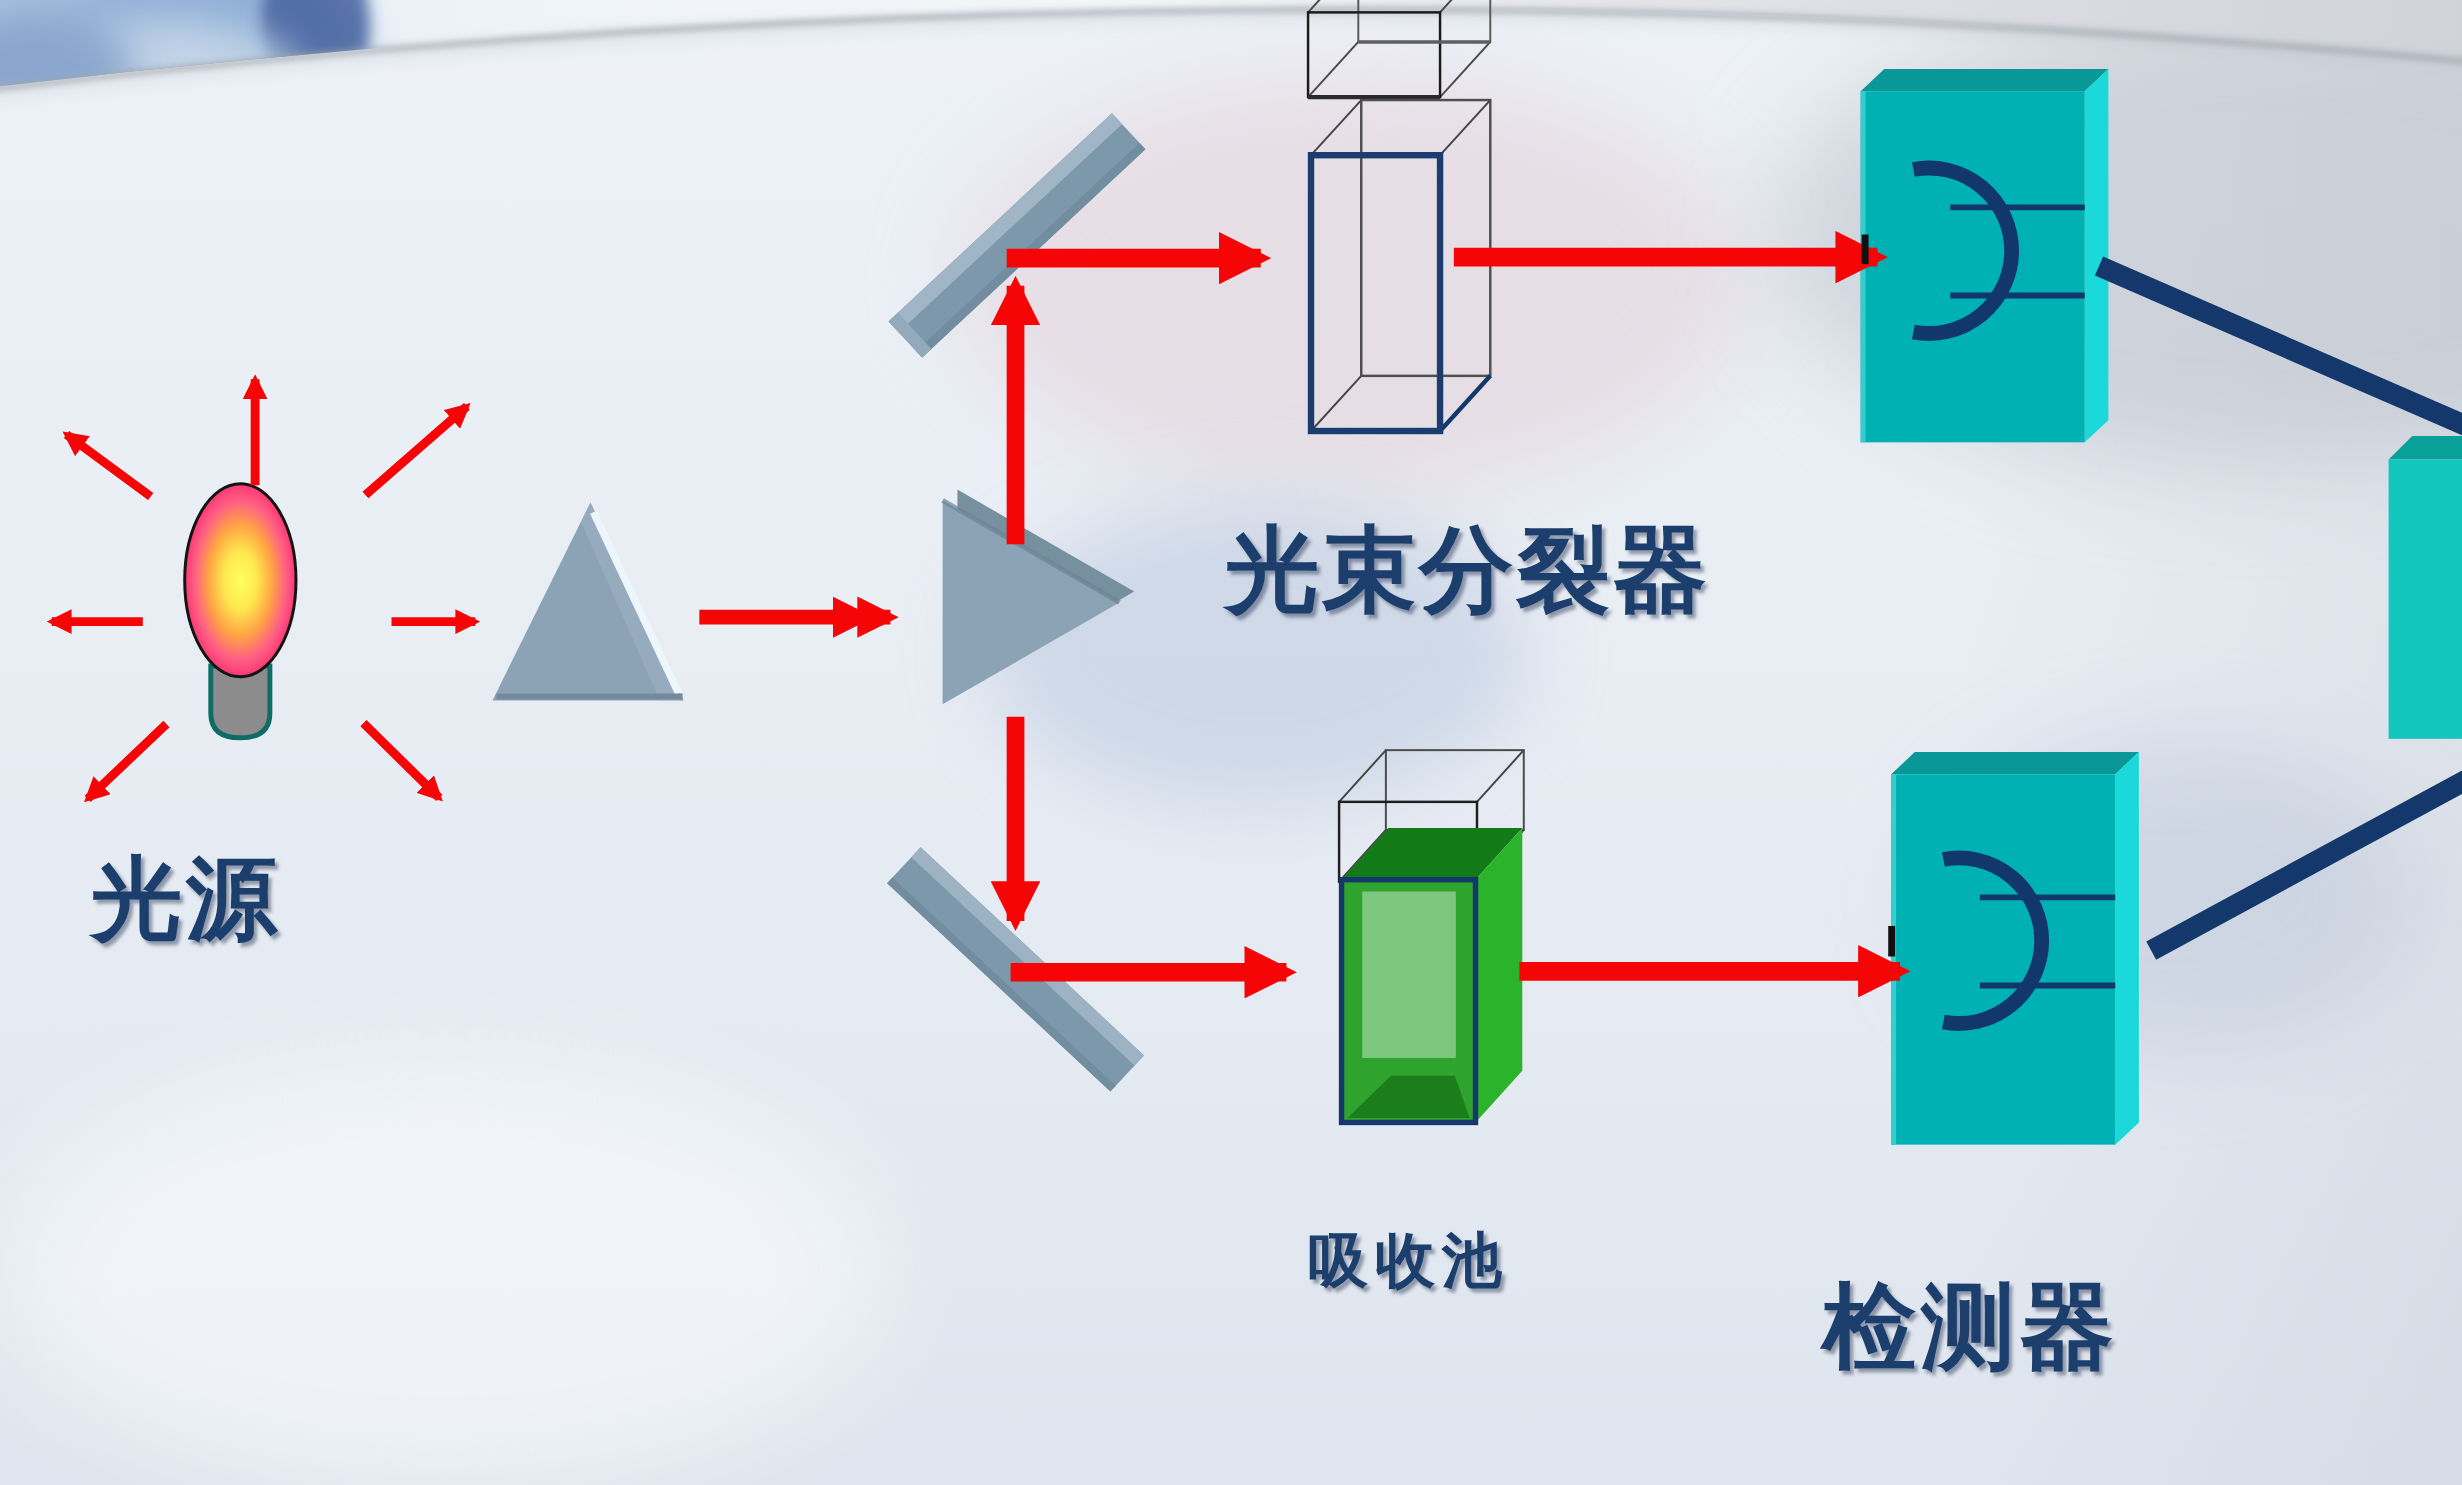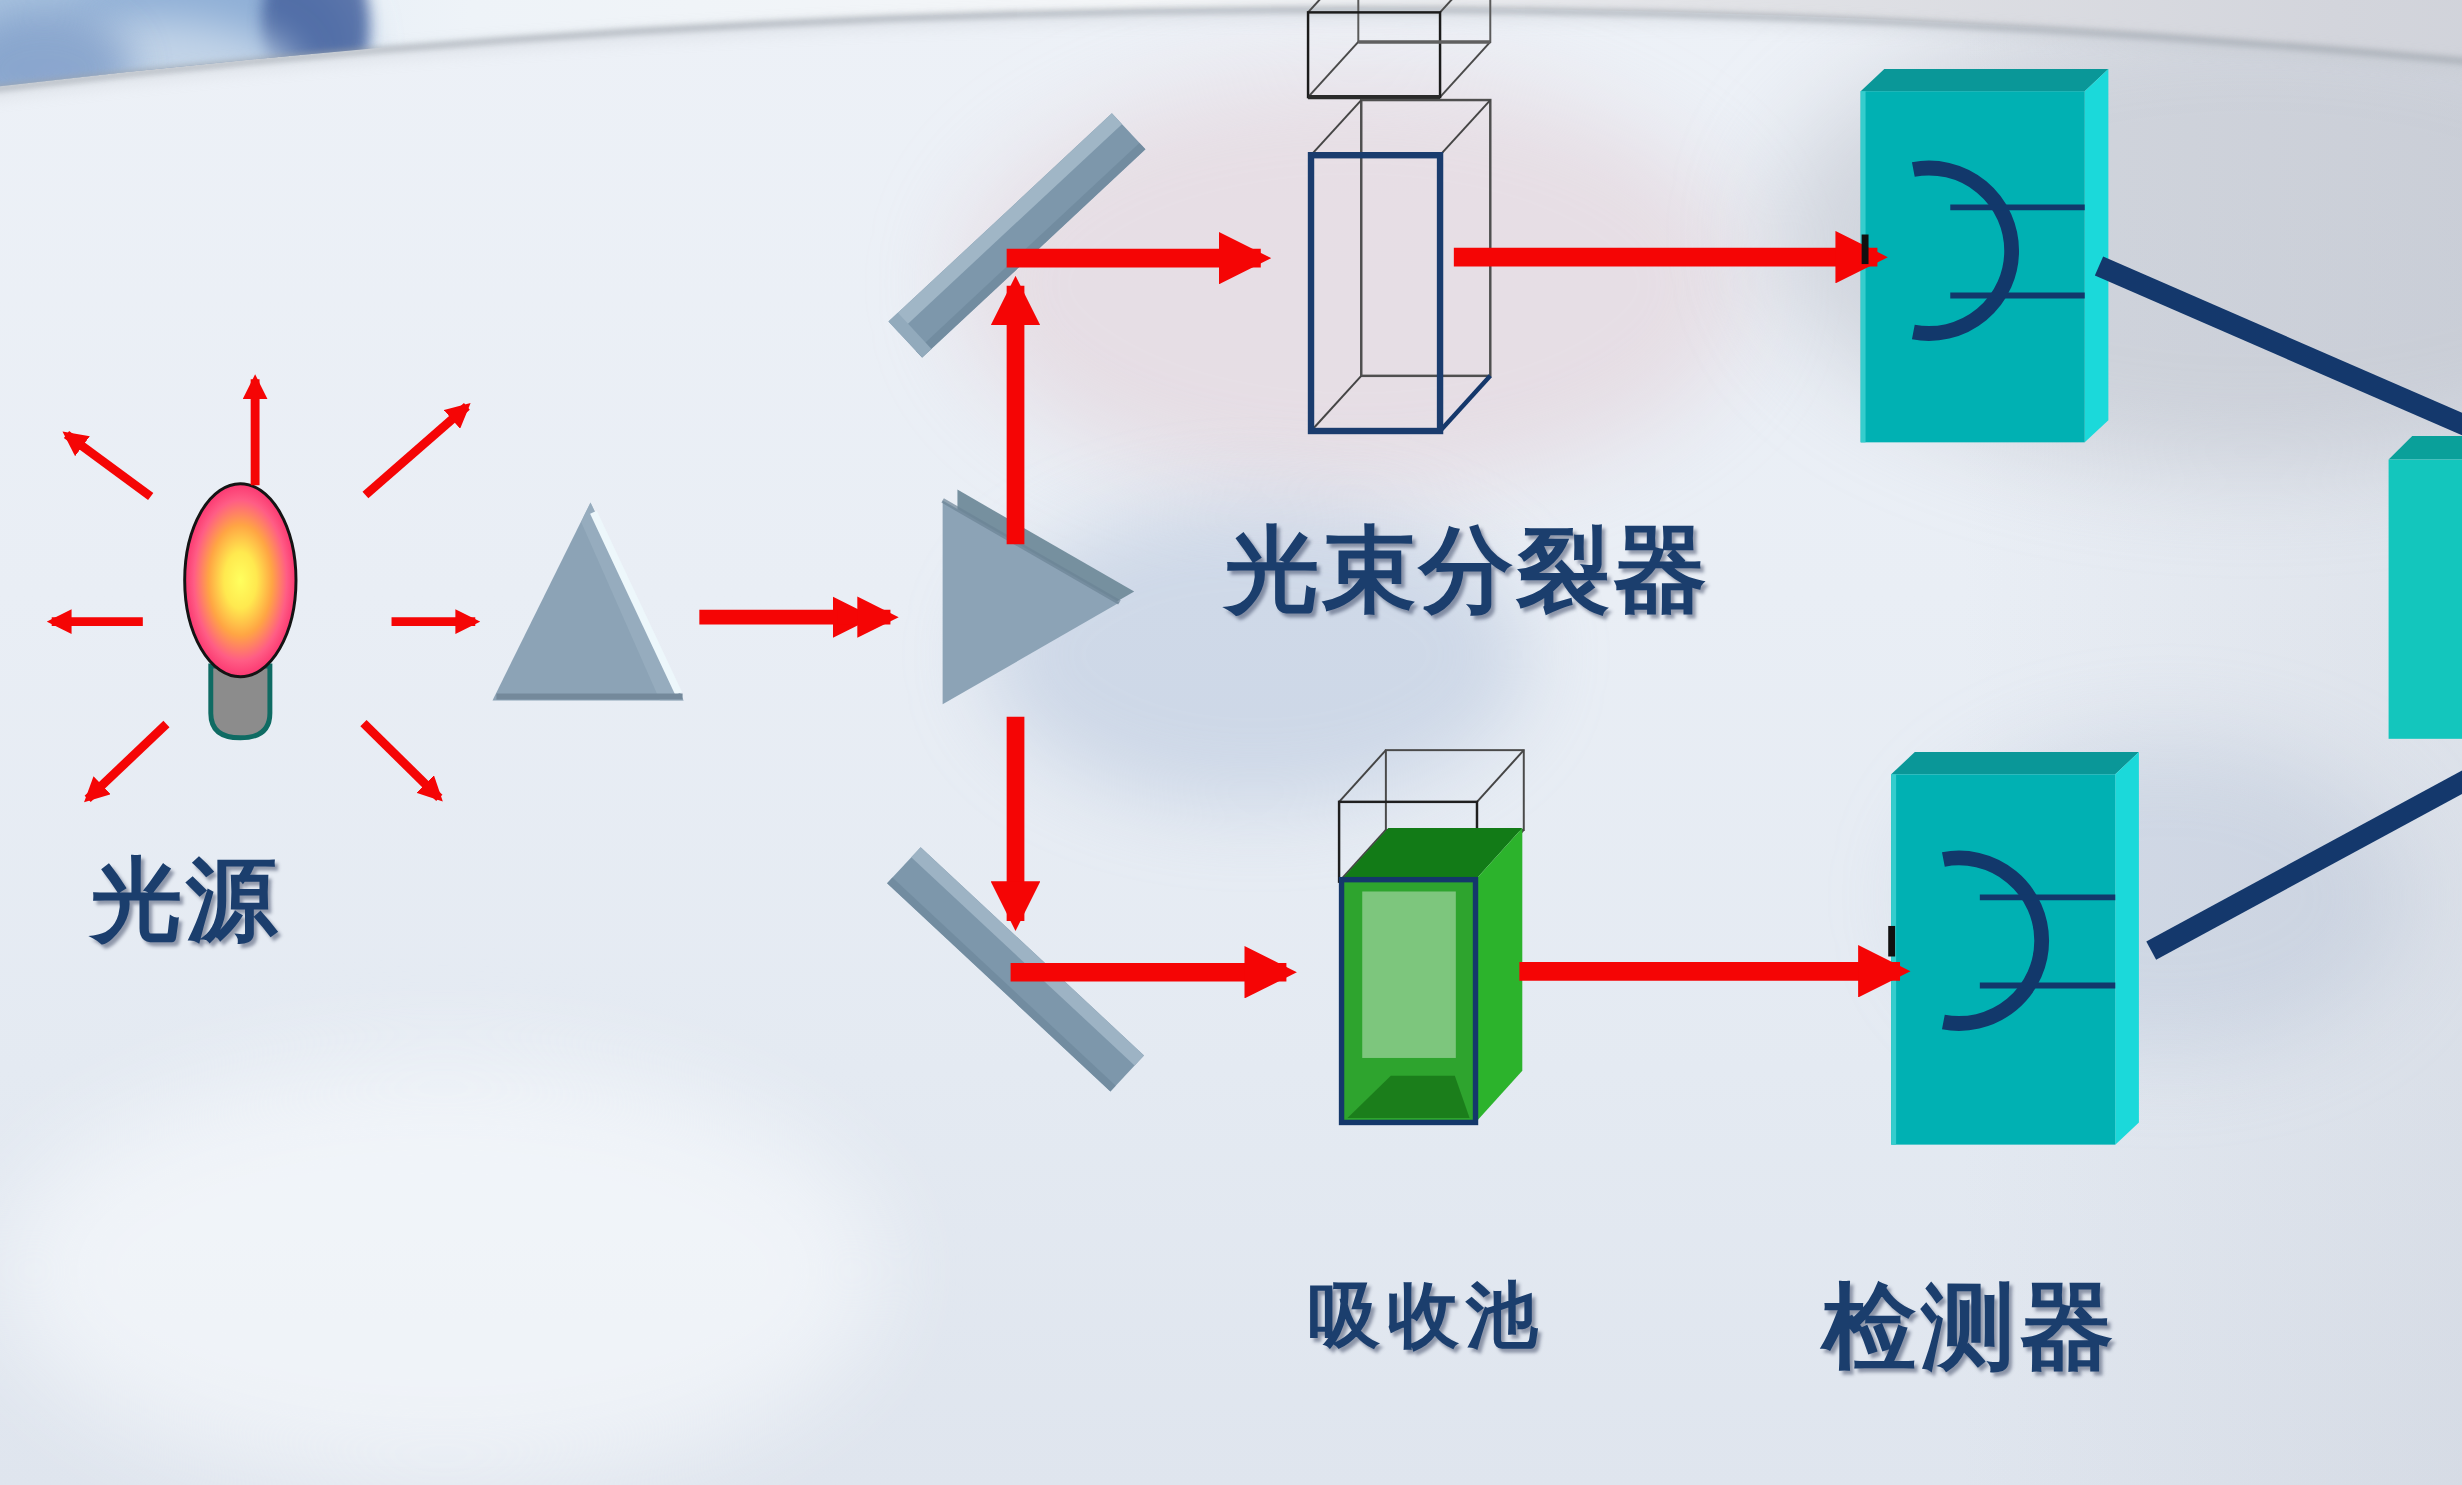--- a/index.html
+++ b/index.html
@@ -13,24 +13,24 @@
   .blob.blue1  {left:985px;top:502px;width:542px;height:305px;background:rgba(168,184,212,.40);filter:blur(39px);}
   .blob.grayr  {left:1773px;top:0;width:960px;height:468px;background:rgba(182,185,196,.50);filter:blur(49px);}
   .blob.blue2  {left:1921px;top:739px;width:492px;height:315px;background:rgba(173,186,210,.35);filter:blur(44px);}
   .blob.whitebl{left:0;top:1059px;width:886px;height:424px;background:rgba(252,254,255,.55);filter:blur(49px);}
   .edge-shade{position:absolute;inset:0;background:linear-gradient(90deg,rgba(0,0,0,0) 72%,rgba(176,180,192,.30) 100%);pointer-events:none;}
   svg.diagram{position:absolute;left:0;top:0;}
   .lbl{
     position:absolute;color:#1b3e6d;font-weight:bold;white-space:nowrap;
     text-shadow:3.4px 3.9px 3.4px rgba(25,35,70,.42);letter-spacing:3.9px;line-height:1;
   }
-  .lbl-guangyuan {left:91px; top:854px;font-size:91px;}
+  .lbl-guangyuan {left:91px; top:854px;font-size:91px;font-family:Liberation Serif, serif;}
   .lbl-danseqi   {left:491px; top:854px;font-size:91px;}
   .lbl-fenlieqi  {left:1225px;top:522px;font-size:94px;letter-spacing:3px;}
-  .lbl-xishouchi {left:1308px;top:1279px;font-size:72px;letter-spacing:6.9px;}
+  .lbl-xishouchi {left:1308px;top:1230px;font-size:60px;letter-spacing:6.9px;}
   .lbl-jianceqi  {left:1822px;top:1279px;font-size:94px;letter-spacing:4.9px;}
   .lbl-bizhi{
     position:absolute;left:2389px;top:459px;width:323px;height:279px;
     display:flex;align-items:center;justify-content:center;
     color:#1d4477;font-weight:bold;font-size:83px;letter-spacing:5.9px;text-shadow:none;
   }
   .lbl-display{
     position:absolute;left:2440px;top:1261px;width:256px;
     color:#1b3e6d;font-weight:bold;font-size:89px;line-height:1.6;
     text-align:center;letter-spacing:10.8px;text-shadow:3.4px 3.9px 3.4px rgba(25,35,70,.42);

